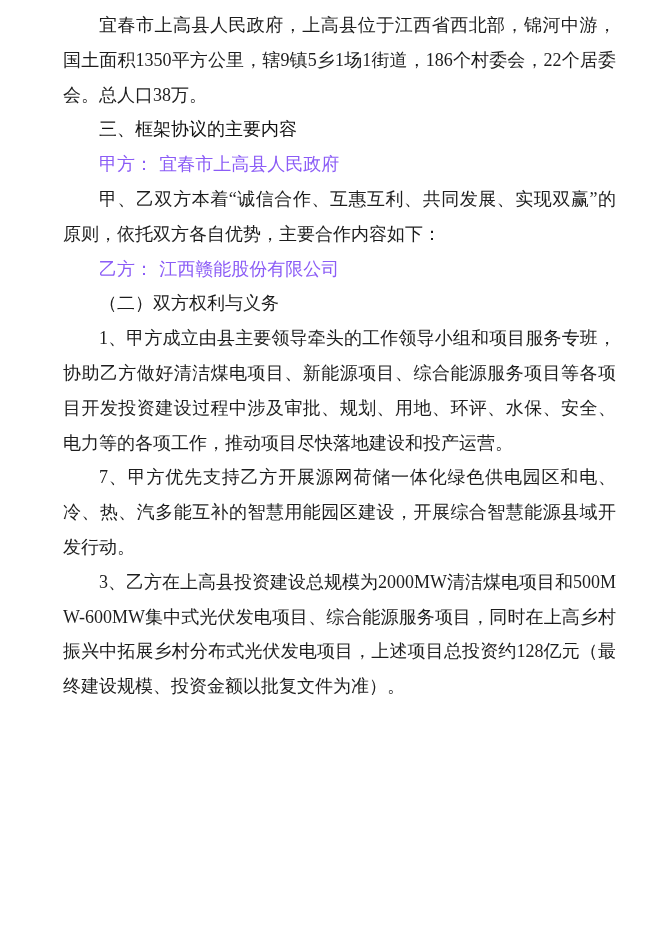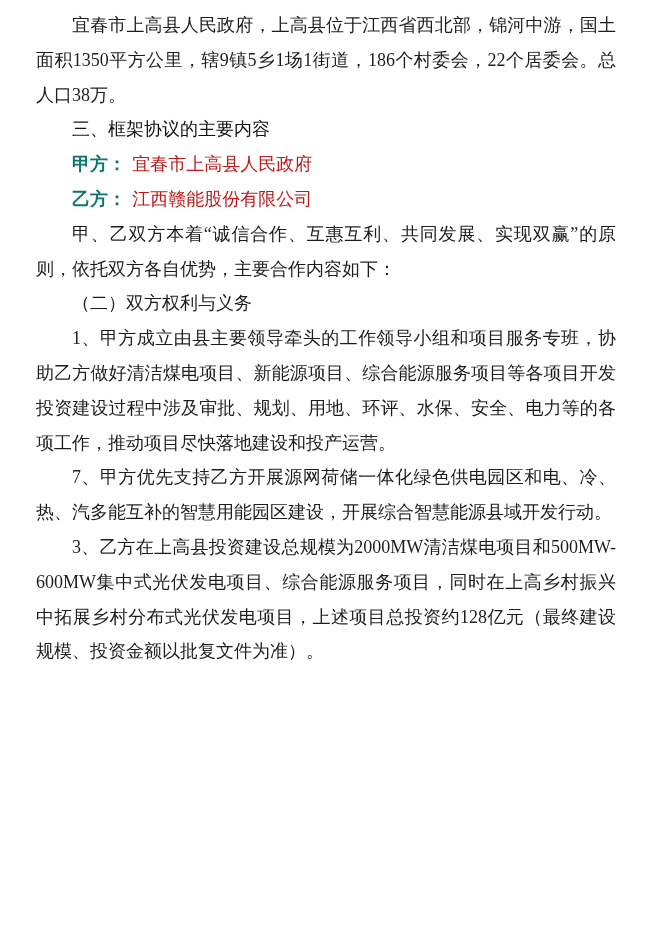--- a/index.html
+++ b/index.html
@@ -7,62 +7,62 @@
     padding: 0;
     background: #ffffff;
   }
   .page {
     position: relative;
     width: 660px;
     height: 900px;
     margin: 0 auto;
     background: #ffffff;
     box-sizing: border-box;
-    padding: 8px 44px 0 36px;
+    padding: 8px 44px 0 63px;
     overflow: hidden;
     font-family: "Liberation Serif", "DejaVu Serif", serif;
     color: #1d1d1d;
   }
   .para {
     margin: 0;
     font-size: 18px;
     line-height: 34.8px;
     text-align: justify;
     text-indent: 2em;
     word-break: break-all;
   }
   .heading {
     font-weight: 400;
     color: #111111;
     font-family: "Liberation Sans", "DejaVu Sans", sans-serif;
   }
   .party-label {
-    font-weight: 700;
-    color: #0f766e;
+    font-weight: 400;
+    color: #8b5cf6;
     font-family: "Liberation Sans", "DejaVu Sans", sans-serif;
     margin-right: 0.35em;
   }
   .party-name {
-    color: #b91c1c;
+    color: #8b5cf6;
   }
 </style>
 </head>
 <body>
 
 <div class="page">
 
   <p class="para body">宜春市上高县人民政府，上高县位于江西省西北部，锦河中游，国土面积1350平方公里，辖9镇5乡1场1街道，186个村委会，22个居委会。总人口38万。</p>
 
   <p class="para heading">三、框架协议的主要内容</p>
 
   <p class="para party"><span class="party-label">甲方：</span><span class="party-name">宜春市上高县人民政府</span></p>
 
+  <p class="para body">甲、乙双方本着“诚信合作、互惠互利、共同发展、实现双赢”的原则，依托双方各自优势，主要合作内容如下：</p>
+
   <p class="para party"><span class="party-label">乙方：</span><span class="party-name">江西赣能股份有限公司</span></p>
-
-  <p class="para body">甲、乙双方本着“诚信合作、互惠互利、共同发展、实现双赢”的原则，依托双方各自优势，主要合作内容如下：</p>
 
 
 
   <p class="para subheading">（二）双方权利与义务</p>
 
   <p class="para body">1、甲方成立由县主要领导牵头的工作领导小组和项目服务专班，协助乙方做好清洁煤电项目、新能源项目、综合能源服务项目等各项目开发投资建设过程中涉及审批、规划、用地、环评、水保、安全、电力等的各项工作，推动项目尽快落地建设和投产运营。</p>
 
   <p class="para body">7、甲方优先支持乙方开展源网荷储一体化绿色供电园区和电、冷、热、汽多能互补的智慧用能园区建设，开展综合智慧能源县域开发行动。</p>
 
   <p class="para body">3、乙方在上高县投资建设总规模为2000MW清洁煤电项目和500MW-600MW集中式光伏发电项目、综合能源服务项目，同时在上高乡村振兴中拓展乡村分布式光伏发电项目，上述项目总投资约128亿元（最终建设规模、投资金额以批复文件为准）。</p>

